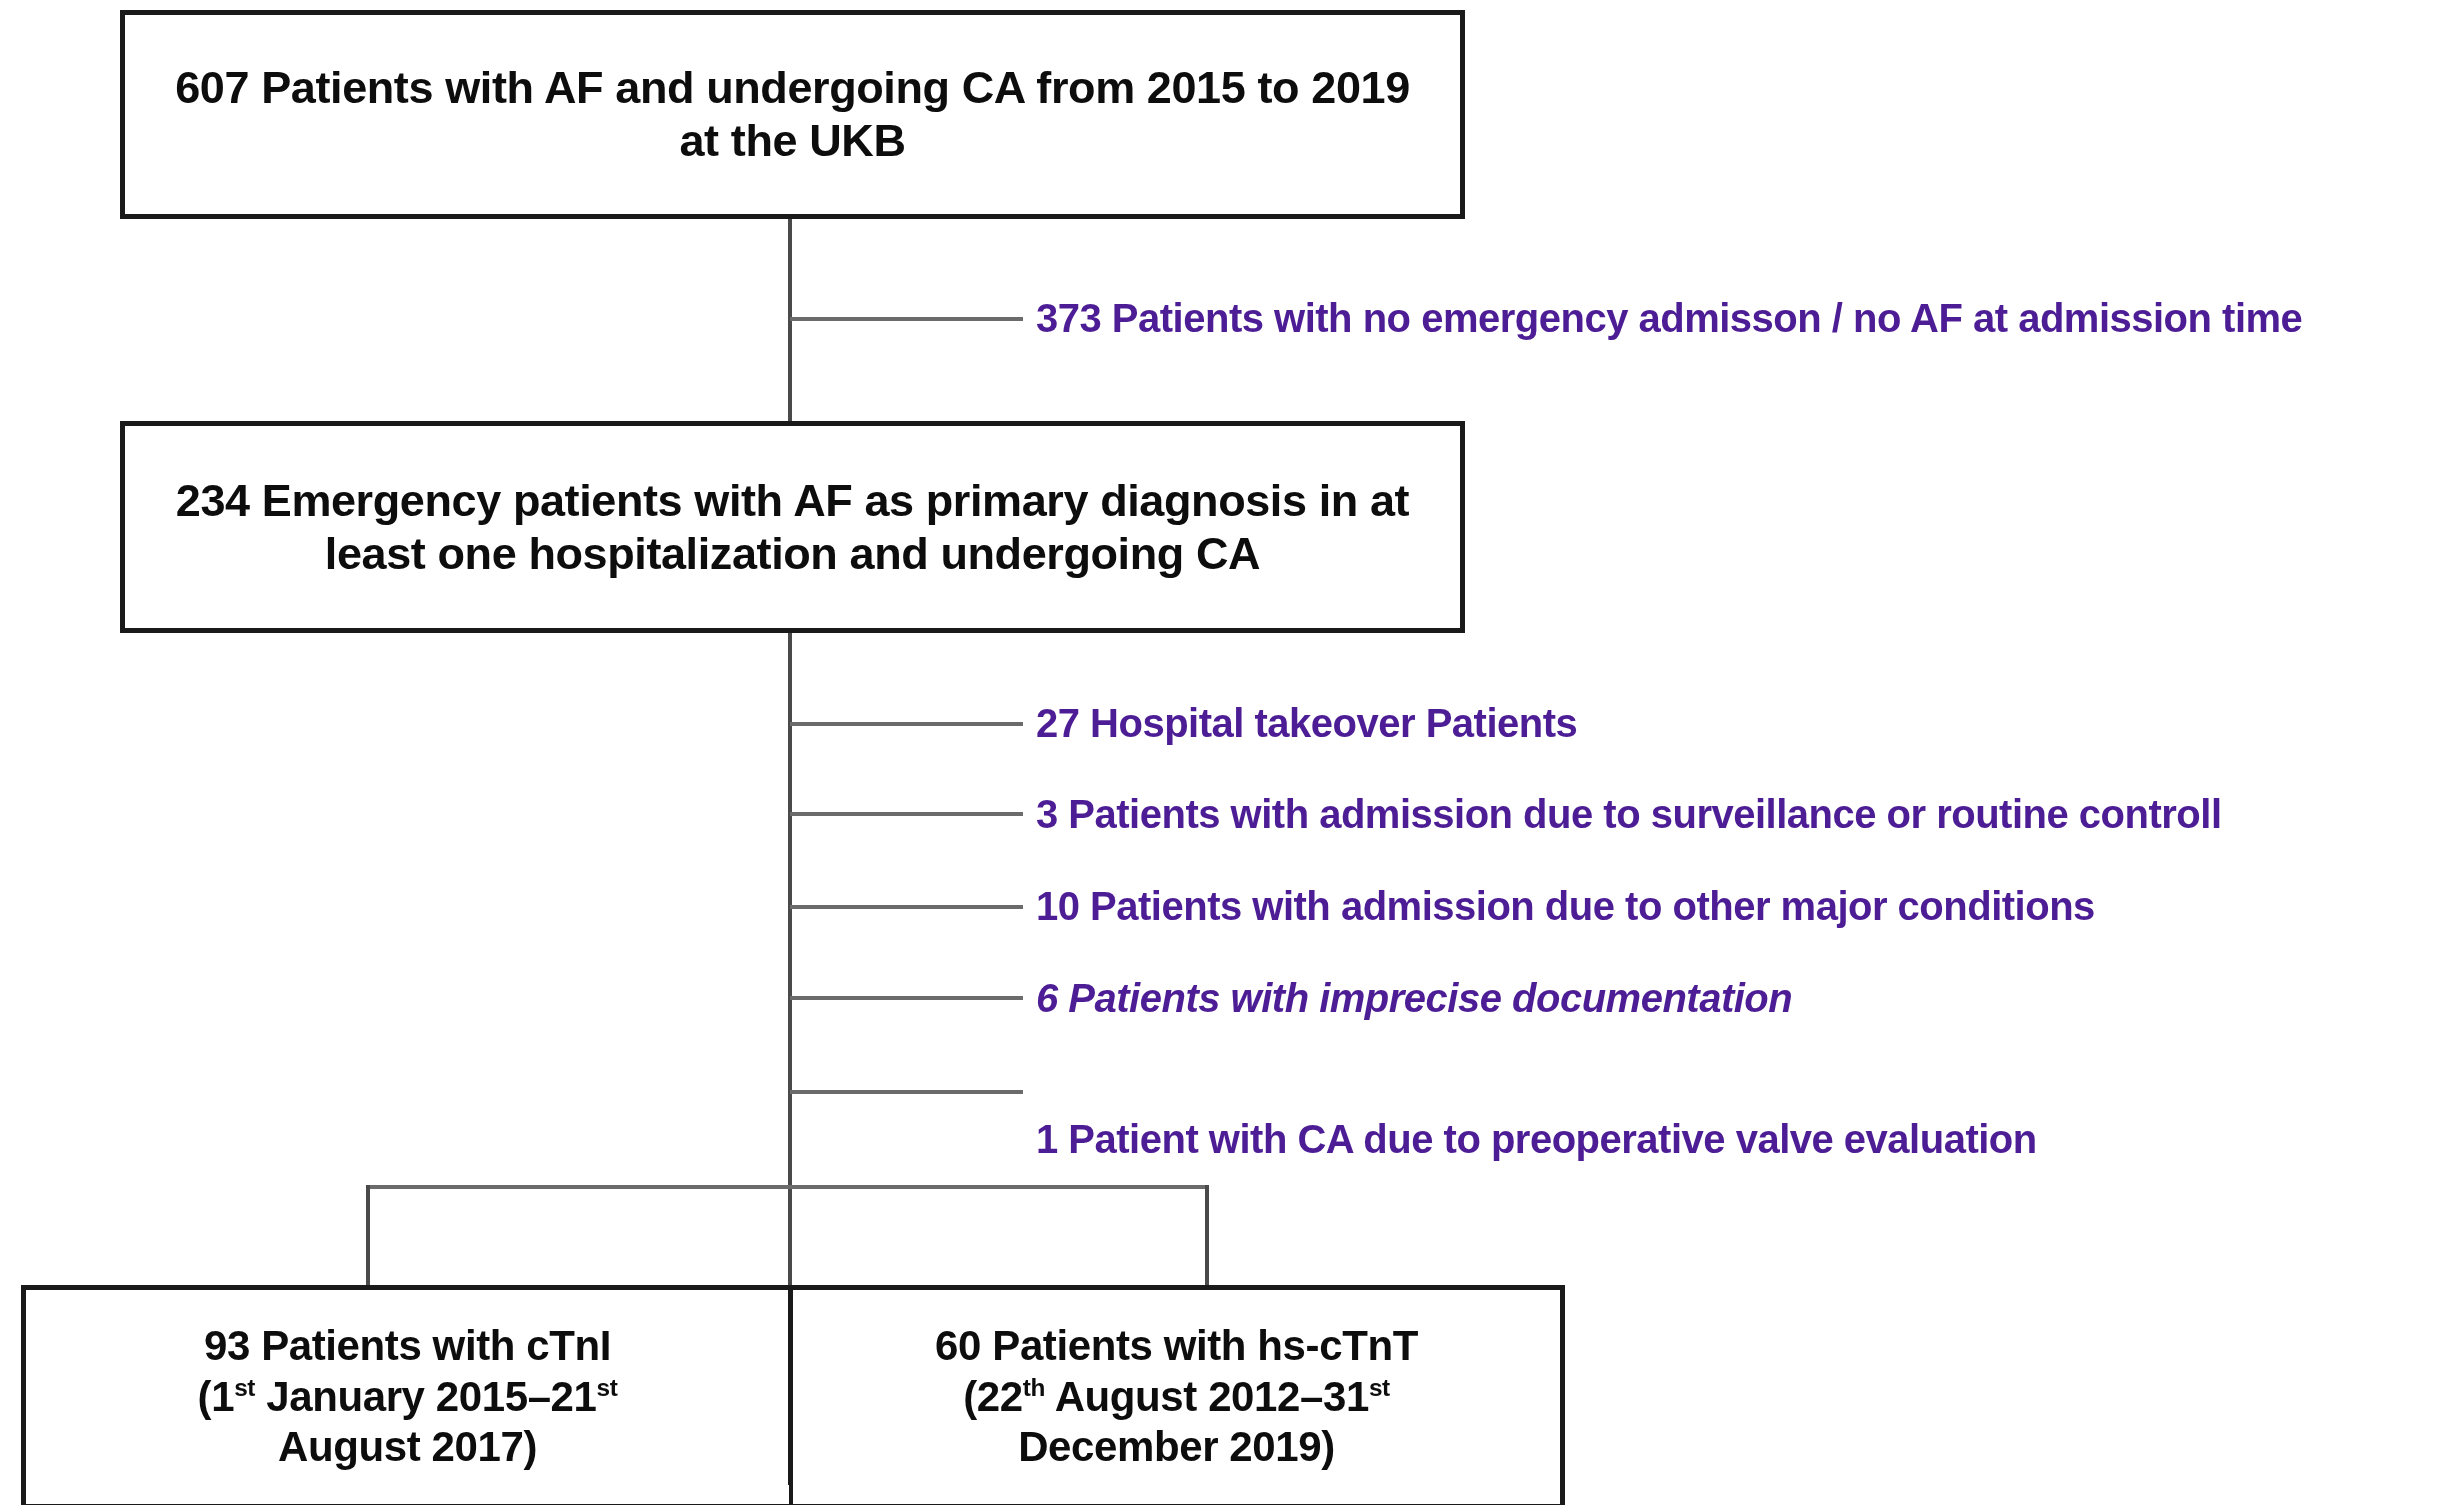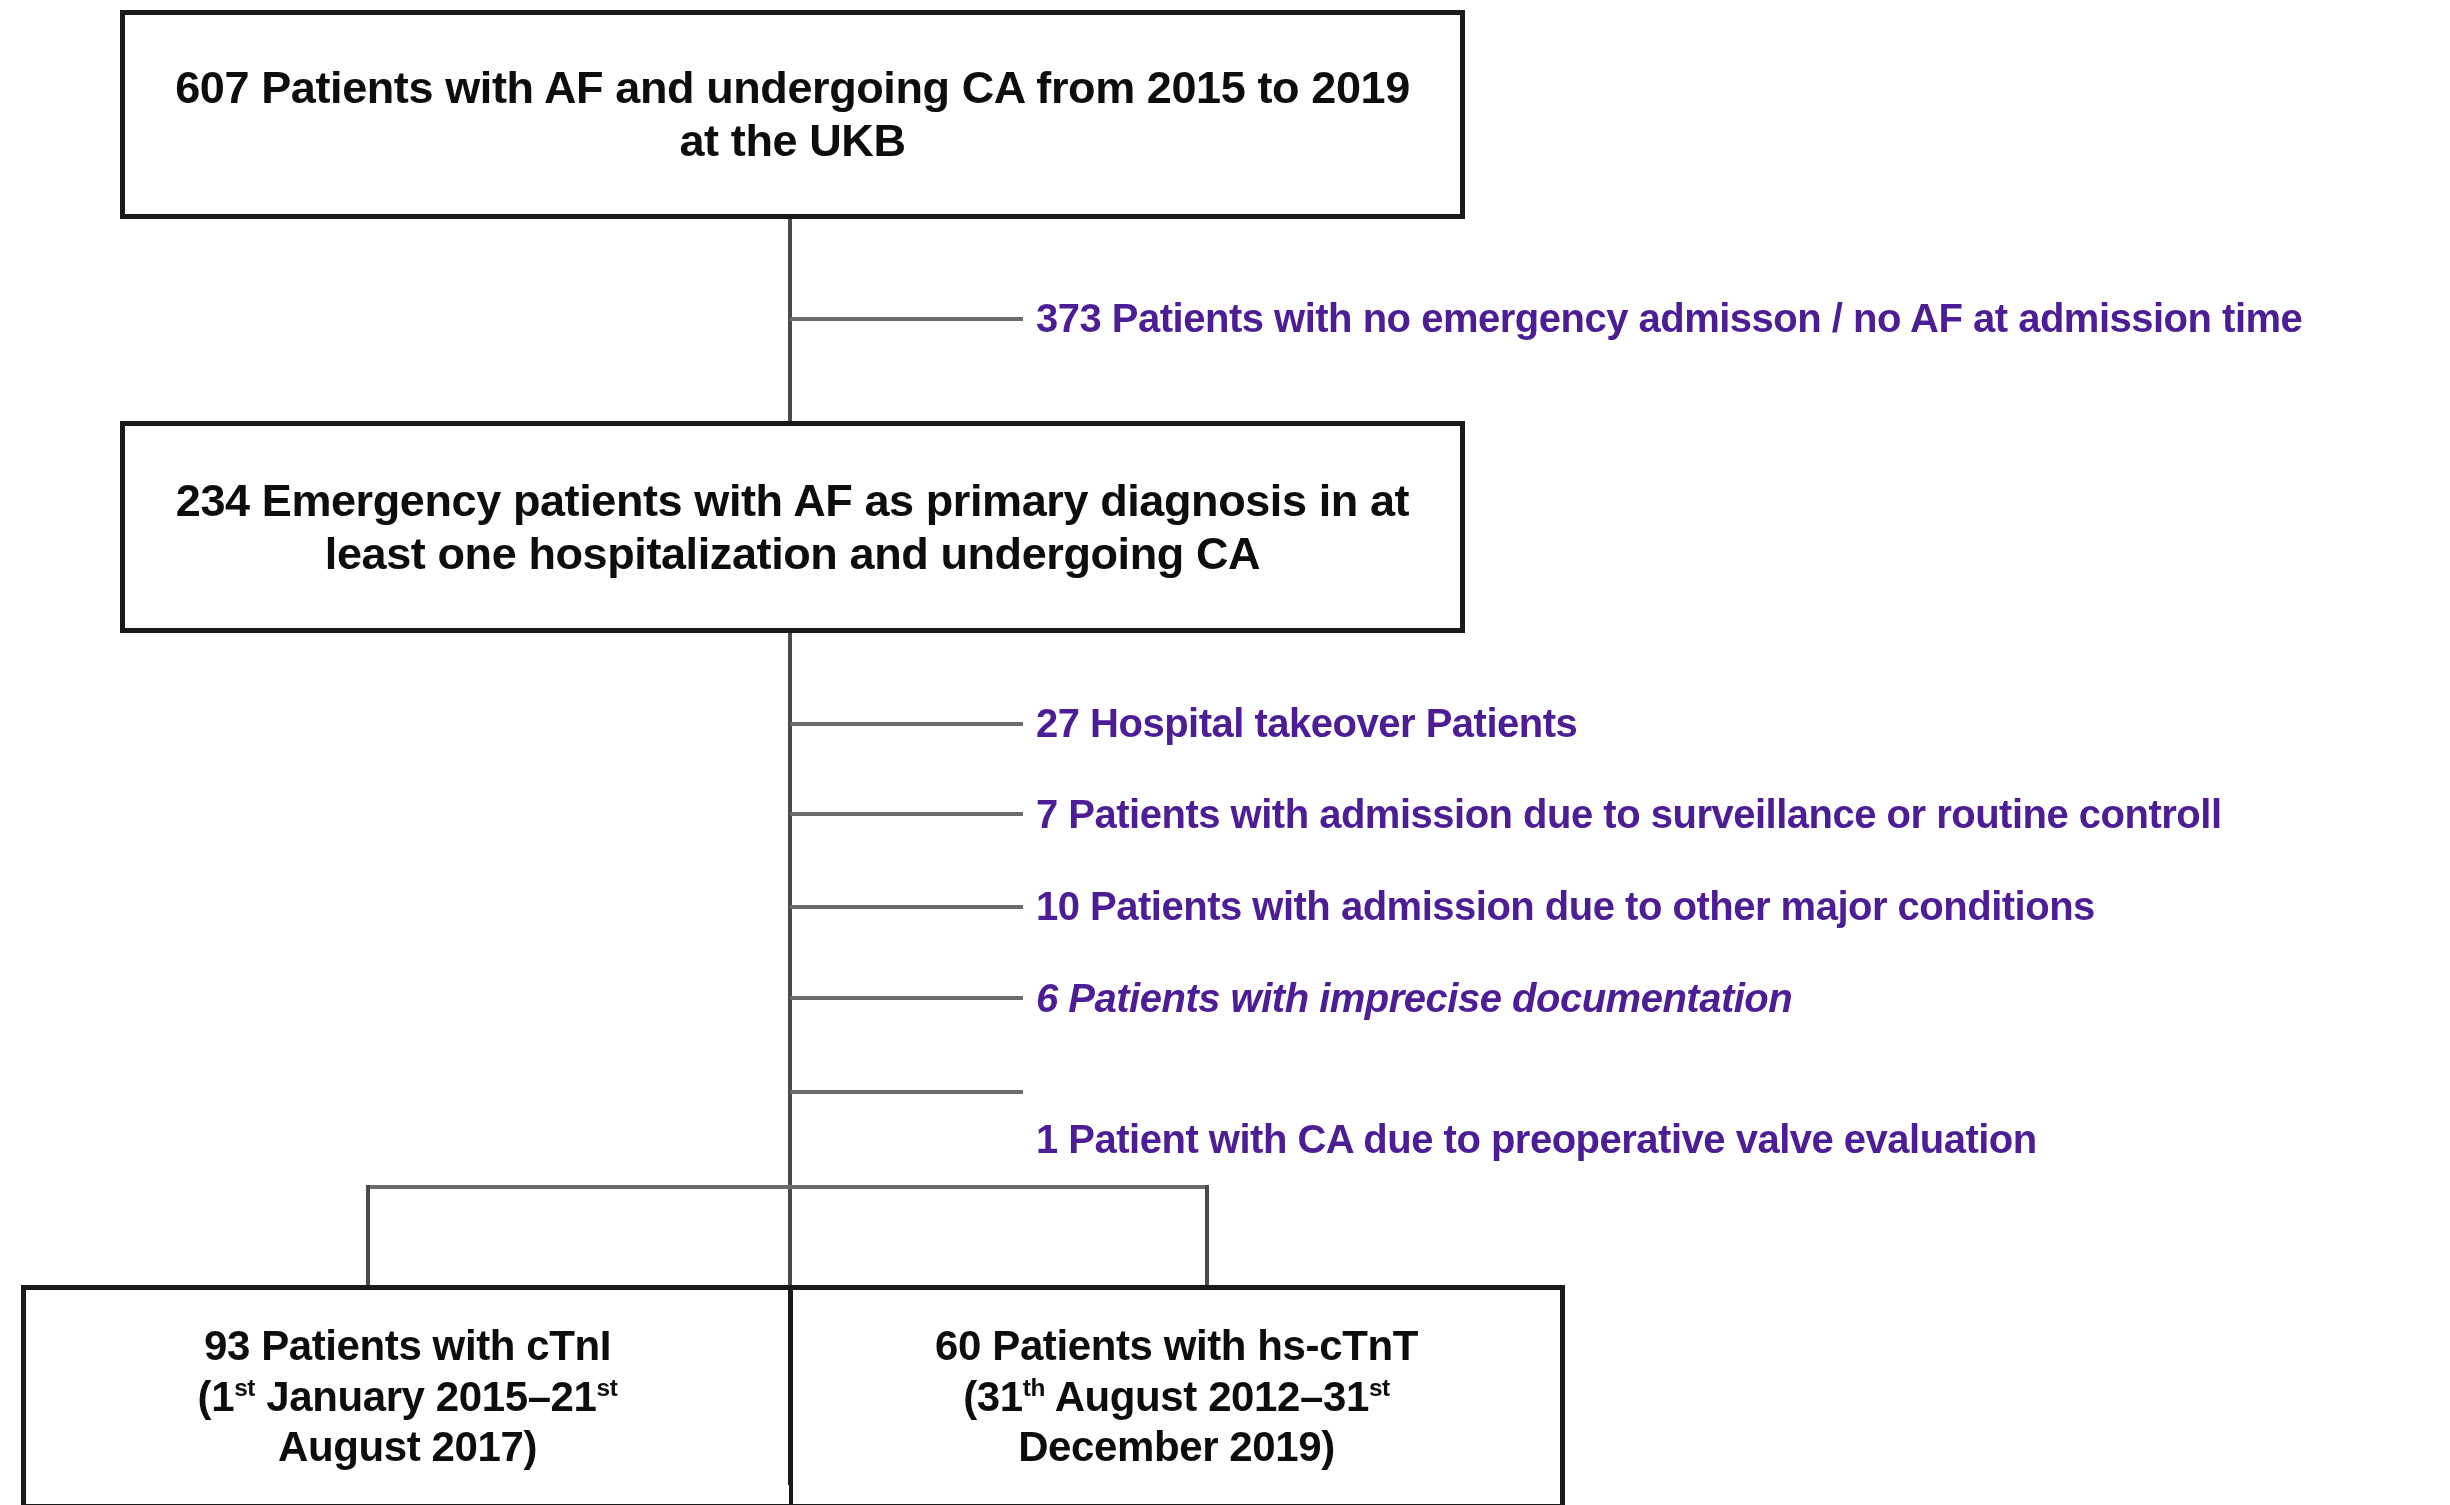--- a/index.html
+++ b/index.html
@@ -146,21 +146,21 @@
   <div class="node-box" id="box-emergency">
     <span>234 Emergency patients with AF as primary diagnosis in at least one hospitalization and undergoing CA</span>
   </div>
 
   <div class="vline" id="spine-b"></div>
 
   <div class="branch-line" style="top:722px;"></div>
   <div class="branch-label" style="top:723px;">27 Hospital takeover Patients</div>
 
   <div class="branch-line" style="top:812px;"></div>
-  <div class="branch-label" style="top:814px;">7 Patients with admission due to surveillance or routine controll</div>
+  <div class="branch-label" style="top:814px;">3 Patients with admission due to surveillance or routine controll</div>
 
   <div class="branch-line" style="top:905px;"></div>
   <div class="branch-label" style="top:906px;">10 Patients with admission due to other major conditions</div>
 
   <div class="branch-line" style="top:996px;"></div>
   <div class="branch-label" style="top:998px;font-style:italic;">6 Patients with imprecise documentation</div>
 
   <div class="branch-line" style="top:1090px;"></div>
   <div class="branch-label" style="top:1091px;margin-top:48px;">1 Patient with CA due to preoperative valve evaluation</div>
 
@@ -172,21 +172,21 @@
     <div class="pair-half left">
       <div>
         <span>93 Patients with cTnI</span><br>
         <span>(1</span><sup>st</sup><span> January 2015–21</span><sup>st</sup><br>
         <span>August 2017)</span>
       </div>
     </div>
     <div class="pair-half right">
       <div>
         <span>60 Patients with hs-cTnT</span><br>
-        <span>(31</span><sup>th</sup><span> August 2012–31</span><sup>st</sup><br>
+        <span>(22</span><sup>th</sup><span> August 2012–31</span><sup>st</sup><br>
         <span>December 2019)</span>
       </div>
     </div>
   </div>
 
   <div class="vline dark" id="spine-c"></div>
 
 </div>
 
 

